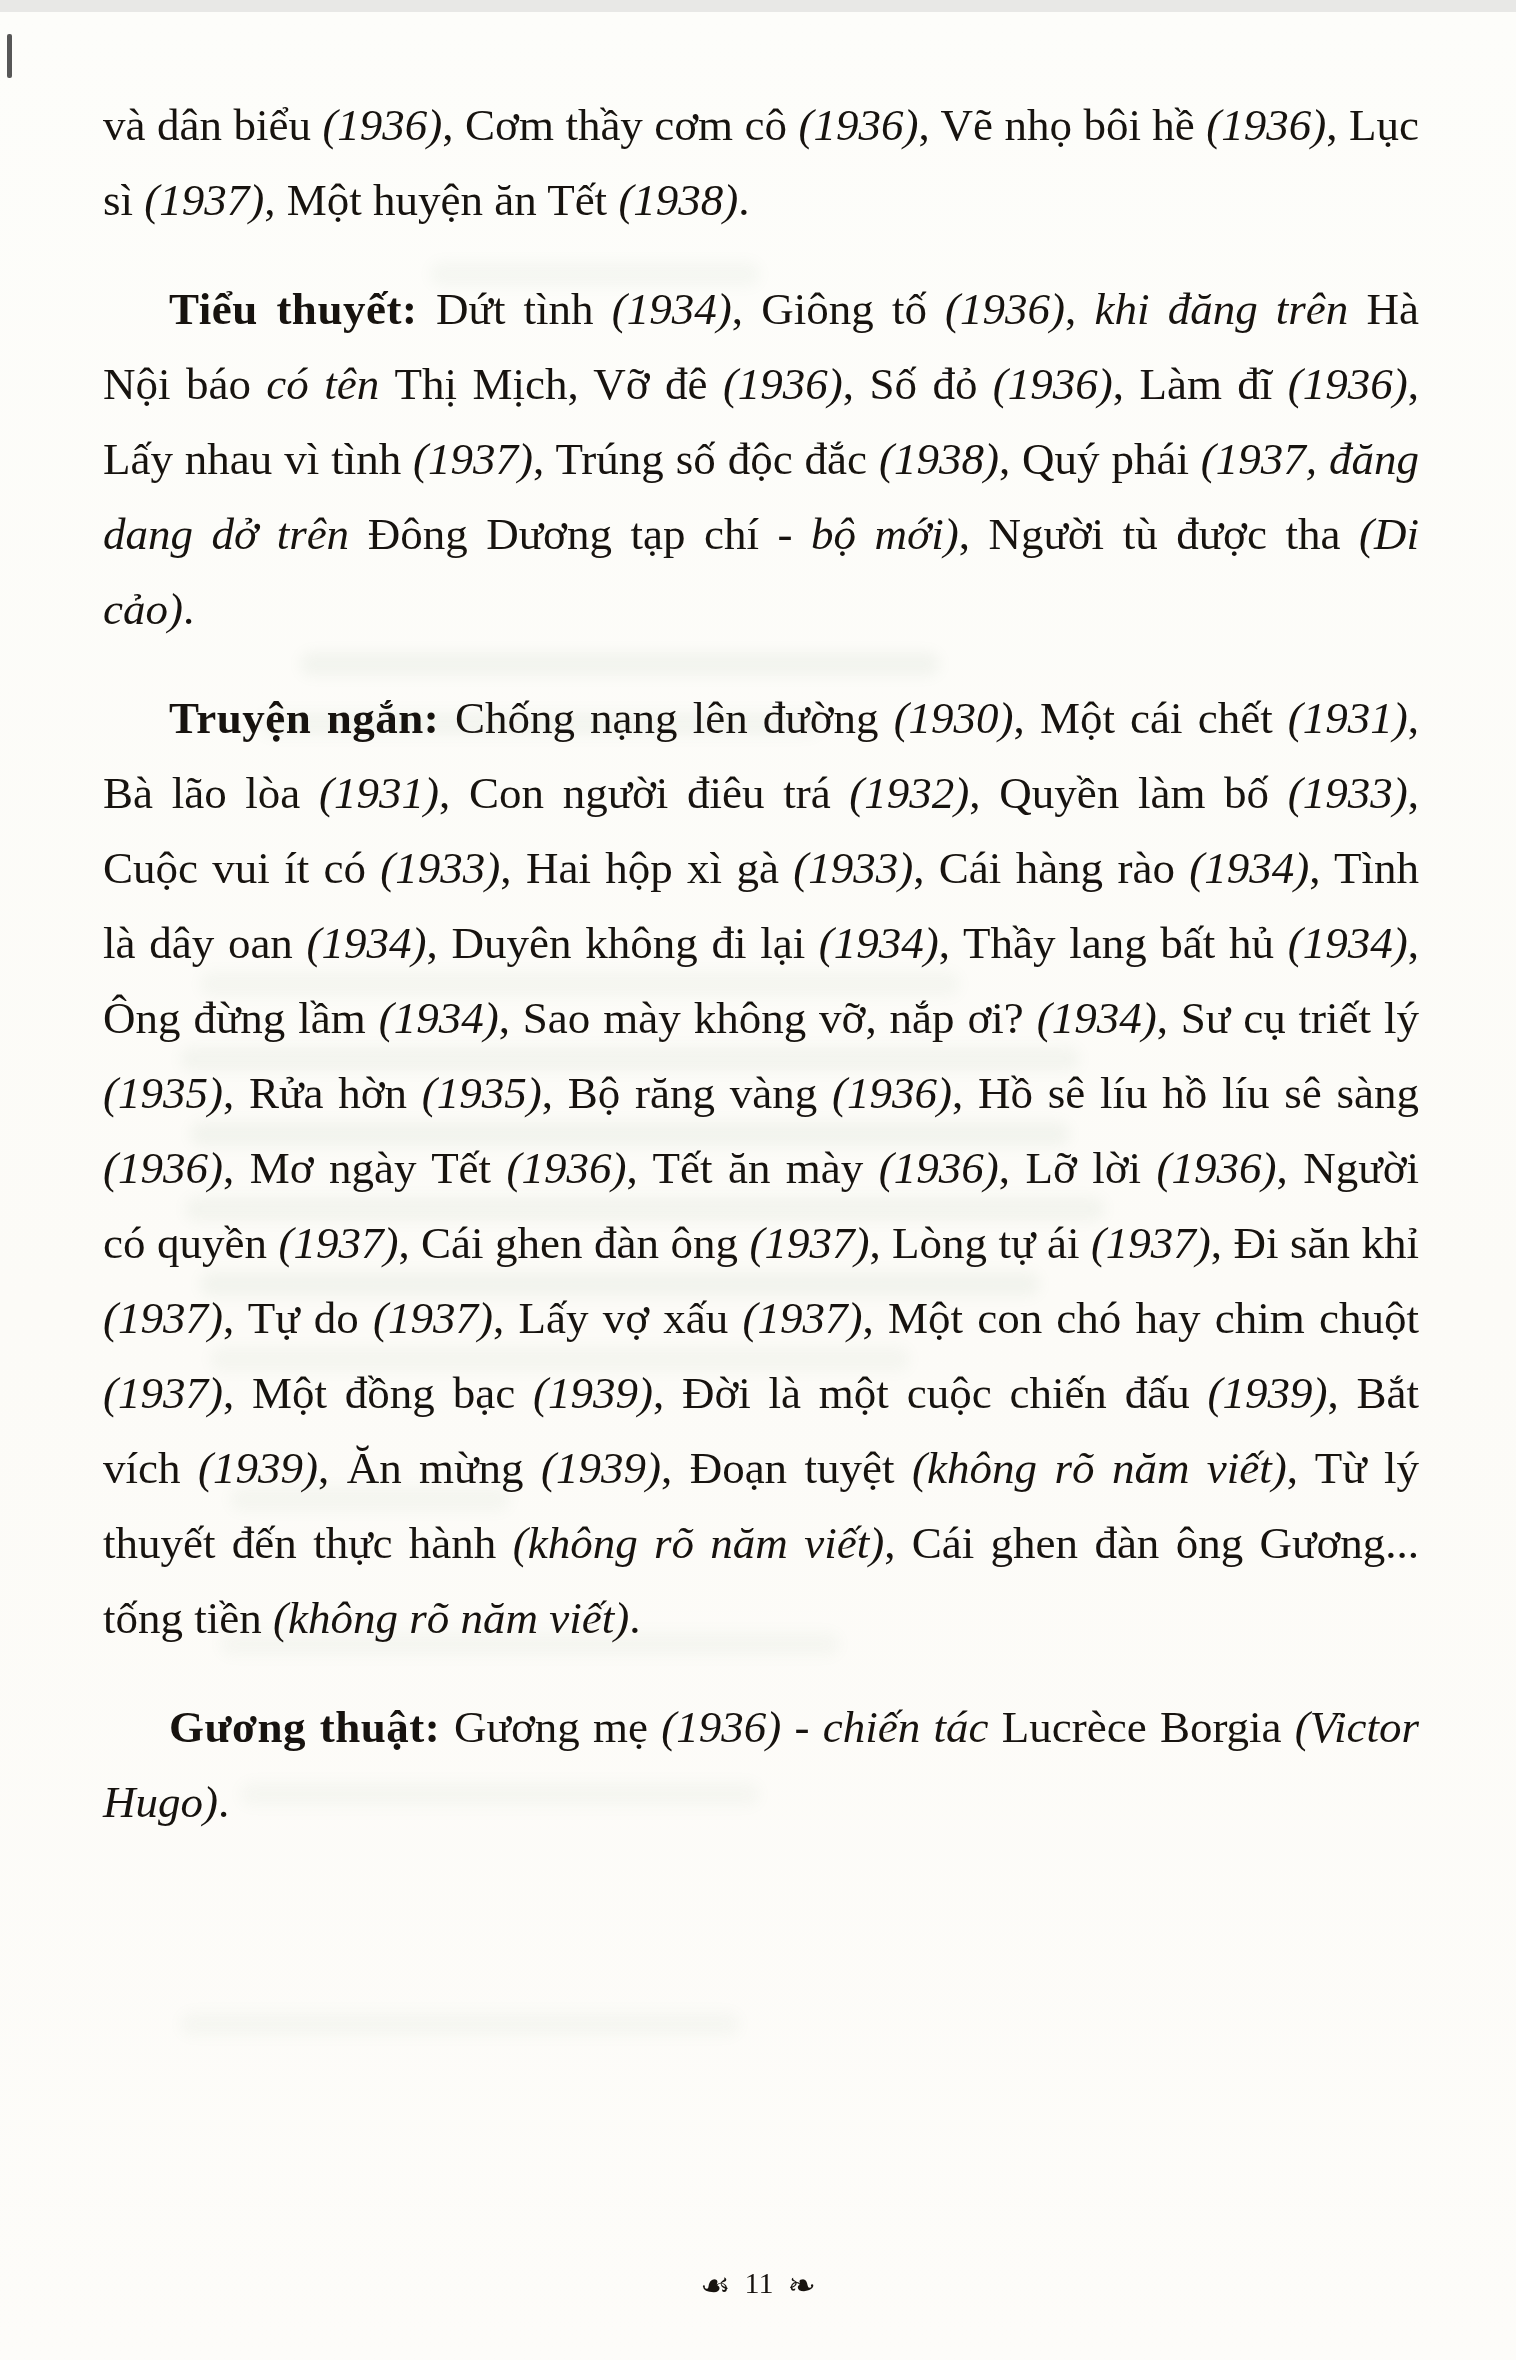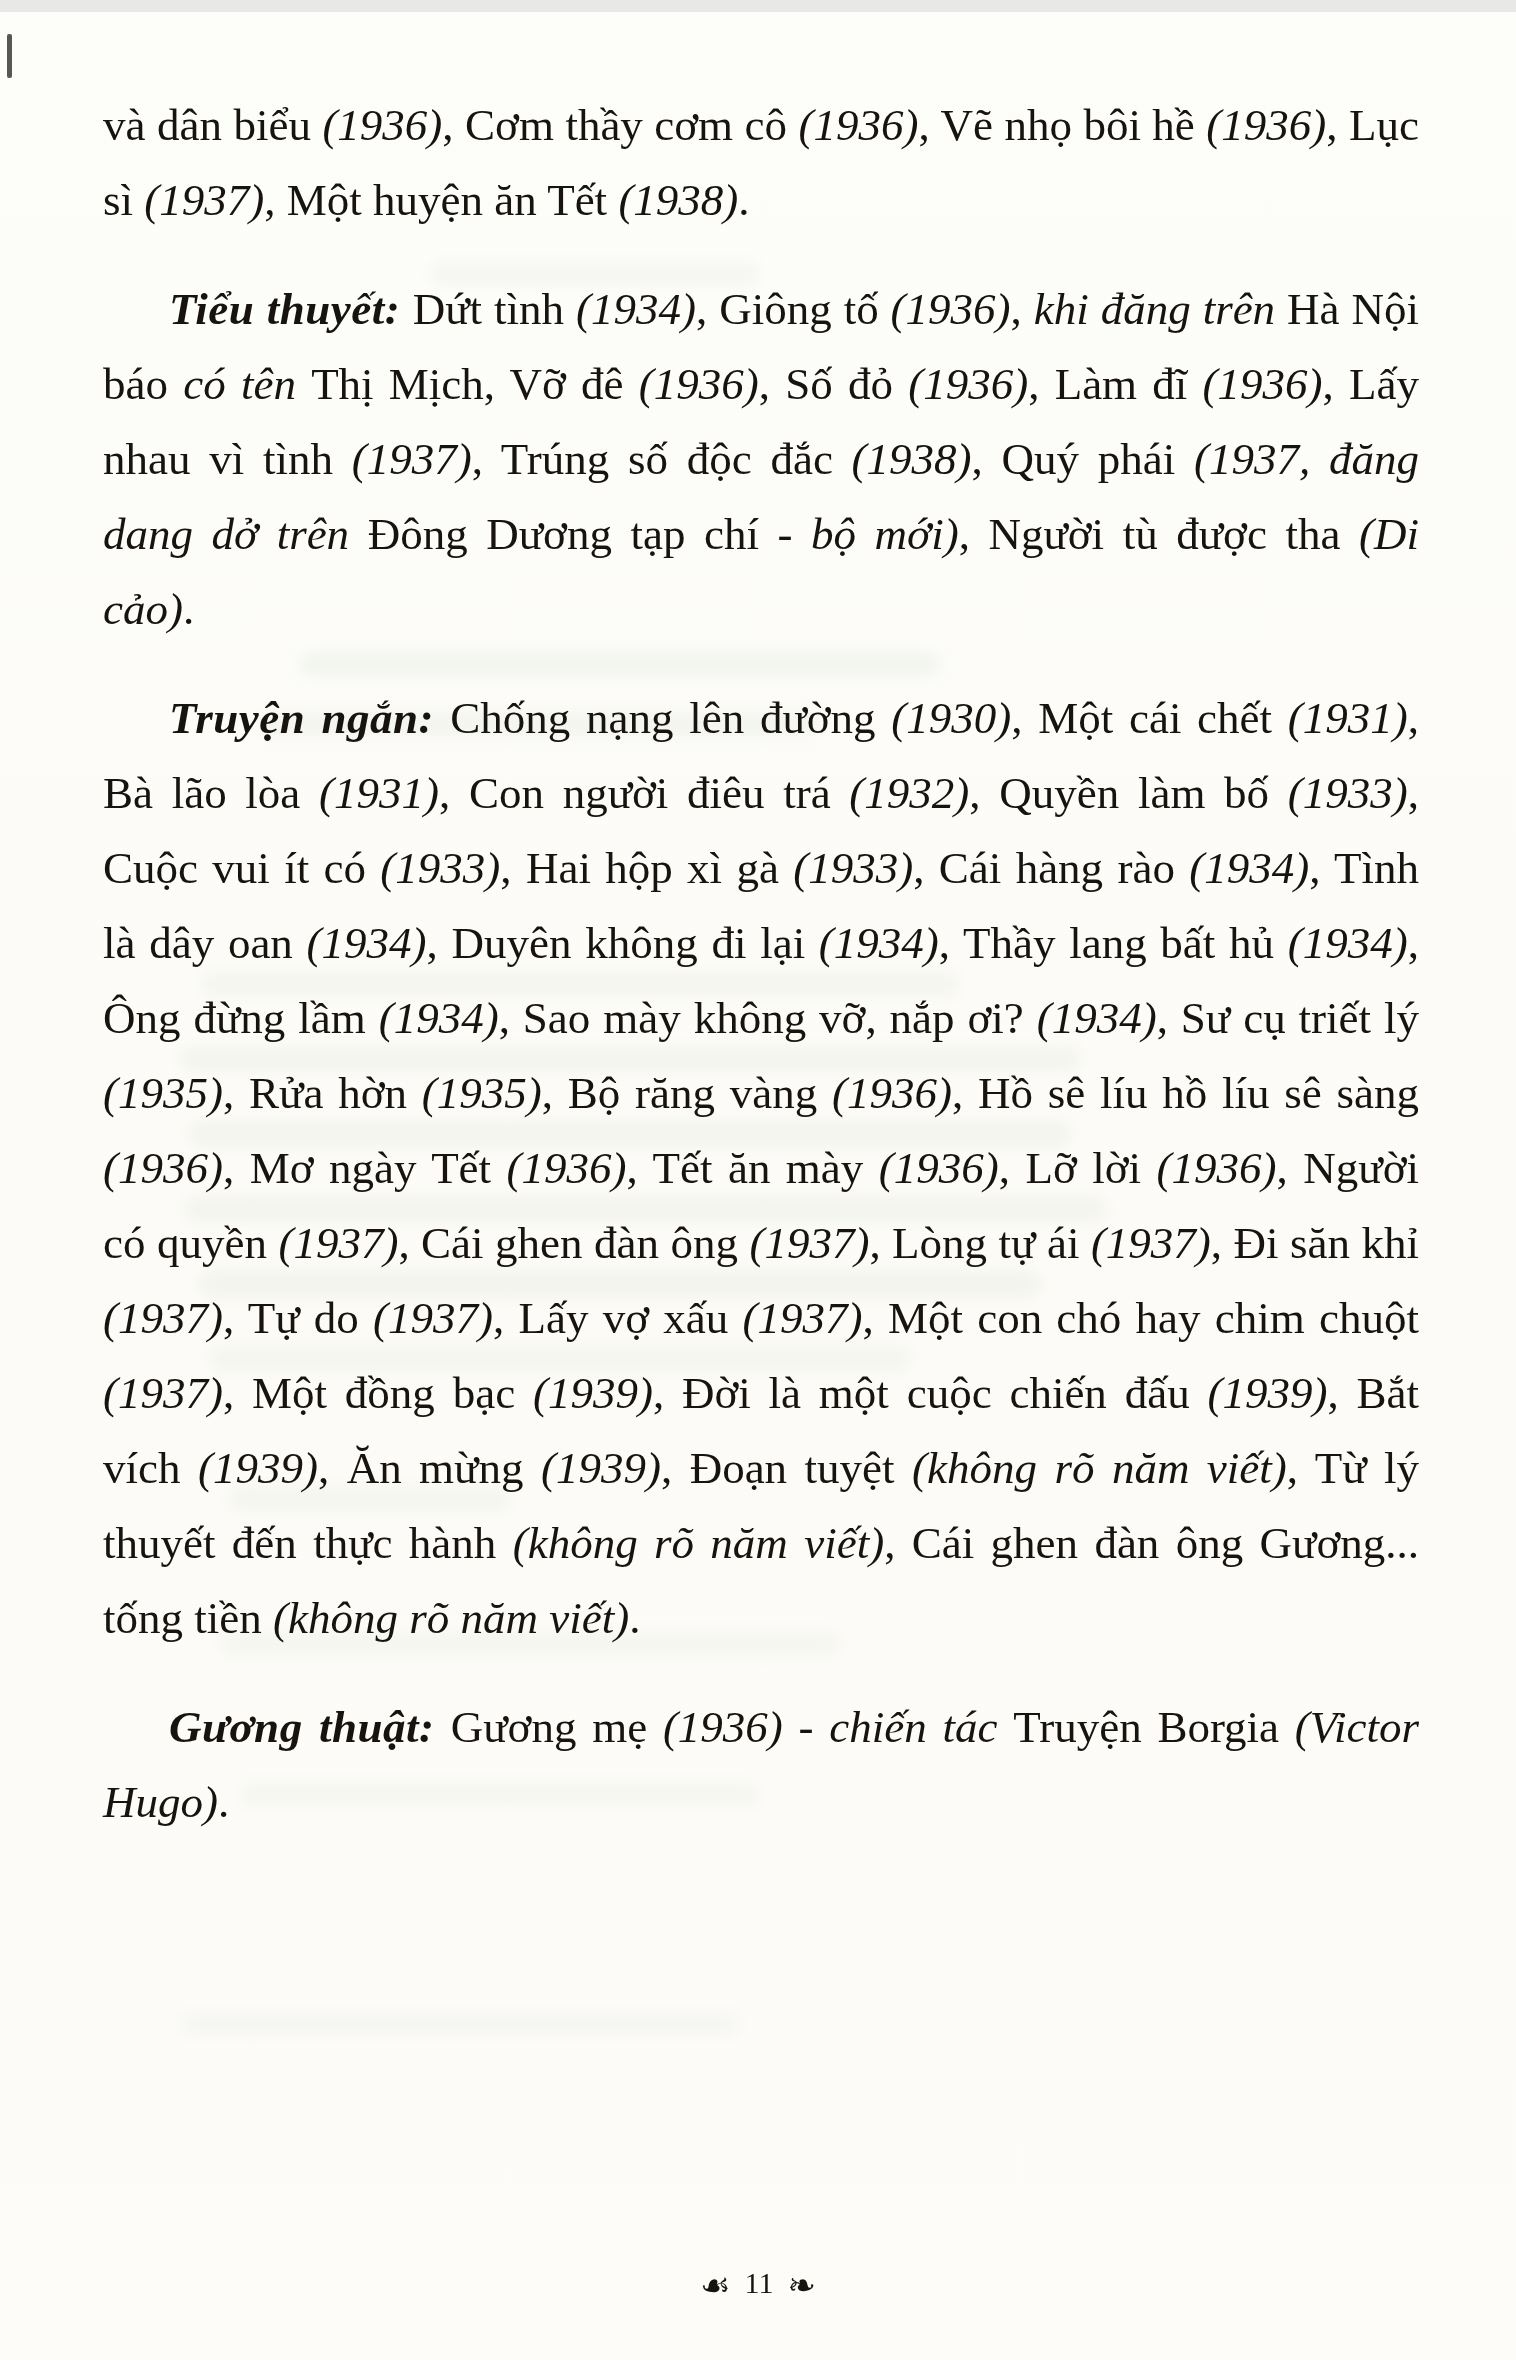--- a/index.html
+++ b/index.html
@@ -46,21 +46,21 @@
     text-align: justify;
   }
   p.para {
     margin: 0 0 34px 0;
   }
   p.para.indent {
     text-indent: 66px;
   }
   .seg-n { font-style: normal; }
   .seg-i { font-style: italic; }
-  .seg-bi { font-style: italic; font-weight: 700; letter-spacing: .5px; }
+  .seg-bi { font-weight: 700; letter-spacing: .5px; }
   .footer {
     position: absolute;
     left: 0;
     bottom: 72px;
     width: 100%;
     display: flex;
     align-items: center;
     justify-content: center;
     gap: 14px;
   }
@@ -95,21 +95,21 @@
   <div class="ghost" style="left:210px; top:1335px; width:700px; opacity:.06;"></div>
   <div class="ghost" style="left:230px; top:1475px; width:280px; opacity:.06;"></div>
   <div class="ghost" style="left:220px; top:1620px; width:620px; opacity:.05;"></div>
   <div class="ghost" style="left:240px; top:1770px; width:520px; opacity:.05;"></div>
   <div class="ghost" style="left:180px; top:2000px; width:560px; opacity:.05;"></div>
 
   <div class="text-block" id="text-block">
       <p class="para"><span class="seg-n">và dân biểu </span><span class="seg-i">(1936)</span><span class="seg-n">, Cơm thầy cơm cô </span><span class="seg-i">(1936)</span><span class="seg-n">, Vẽ nhọ bôi hề </span><span class="seg-i">(1936)</span><span class="seg-n">, Lục sì </span><span class="seg-i">(1937)</span><span class="seg-n">, Một huyện ăn Tết </span><span class="seg-i">(1938)</span><span class="seg-n">.</span></p>
       <p class="para indent"><span class="seg-bi">Tiểu thuyết: </span><span class="seg-n">Dứt tình </span><span class="seg-i">(1934)</span><span class="seg-n">, Giông tố </span><span class="seg-i">(1936)</span><span class="seg-n">, </span><span class="seg-i">khi đăng trên </span><span class="seg-n">Hà Nội báo </span><span class="seg-i">có tên </span><span class="seg-n">Thị Mịch, Vỡ đê </span><span class="seg-i">(1936)</span><span class="seg-n">, Số đỏ </span><span class="seg-i">(1936)</span><span class="seg-n">, Làm đĩ </span><span class="seg-i">(1936)</span><span class="seg-n">, Lấy nhau vì tình </span><span class="seg-i">(1937)</span><span class="seg-n">, Trúng số độc đắc </span><span class="seg-i">(1938)</span><span class="seg-n">, Quý phái </span><span class="seg-i">(1937, đăng dang dở trên </span><span class="seg-n">Đông Dương tạp chí</span><span class="seg-i"> - bộ mới)</span><span class="seg-n">, Người tù được tha </span><span class="seg-i">(Di cảo)</span><span class="seg-n">.</span></p>
       <p class="para indent"><span class="seg-bi">Truyện ngắn: </span><span class="seg-n">Chống nạng lên đường </span><span class="seg-i">(1930)</span><span class="seg-n">, Một cái chết </span><span class="seg-i">(1931)</span><span class="seg-n">, Bà lão lòa </span><span class="seg-i">(1931)</span><span class="seg-n">, Con người điêu trá </span><span class="seg-i">(1932)</span><span class="seg-n">, Quyền làm bố </span><span class="seg-i">(1933)</span><span class="seg-n">, Cuộc vui ít có </span><span class="seg-i">(1933)</span><span class="seg-n">, Hai hộp xì gà </span><span class="seg-i">(1933)</span><span class="seg-n">, Cái hàng rào </span><span class="seg-i">(1934)</span><span class="seg-n">, Tình là dây oan </span><span class="seg-i">(1934)</span><span class="seg-n">, Duyên không đi lại </span><span class="seg-i">(1934)</span><span class="seg-n">, Thầy lang bất hủ </span><span class="seg-i">(1934)</span><span class="seg-n">, Ông đừng lầm </span><span class="seg-i">(1934)</span><span class="seg-n">, Sao mày không vỡ, nắp ơi? </span><span class="seg-i">(1934)</span><span class="seg-n">, Sư cụ triết lý </span><span class="seg-i">(1935)</span><span class="seg-n">, Rửa hờn </span><span class="seg-i">(1935)</span><span class="seg-n">, Bộ răng vàng </span><span class="seg-i">(1936)</span><span class="seg-n">, Hồ sê líu hồ líu sê sàng </span><span class="seg-i">(1936)</span><span class="seg-n">, Mơ ngày Tết </span><span class="seg-i">(1936)</span><span class="seg-n">, Tết ăn mày </span><span class="seg-i">(1936)</span><span class="seg-n">, Lỡ lời </span><span class="seg-i">(1936)</span><span class="seg-n">, Người có quyền </span><span class="seg-i">(1937)</span><span class="seg-n">, Cái ghen đàn ông </span><span class="seg-i">(1937)</span><span class="seg-n">, Lòng tự ái </span><span class="seg-i">(1937)</span><span class="seg-n">, Đi săn khỉ </span><span class="seg-i">(1937)</span><span class="seg-n">, Tự do </span><span class="seg-i">(1937)</span><span class="seg-n">, Lấy vợ xấu </span><span class="seg-i">(1937)</span><span class="seg-n">, Một con chó hay chim chuột </span><span class="seg-i">(1937)</span><span class="seg-n">, Một đồng bạc </span><span class="seg-i">(1939)</span><span class="seg-n">, Đời là một cuộc chiến đấu </span><span class="seg-i">(1939)</span><span class="seg-n">, Bắt vích </span><span class="seg-i">(1939)</span><span class="seg-n">, Ăn mừng </span><span class="seg-i">(1939)</span><span class="seg-n">, Đoạn tuyệt </span><span class="seg-i">(không rõ năm viết)</span><span class="seg-n">, Từ lý thuyết đến thực hành </span><span class="seg-i">(không rõ năm viết)</span><span class="seg-n">, Cái ghen đàn ông Gương... tống tiền </span><span class="seg-i">(không rõ năm viết)</span><span class="seg-n">.</span></p>
-      <p class="para indent"><span class="seg-bi">Gương thuật: </span><span class="seg-n">Gương mẹ </span><span class="seg-i">(1936)</span><span class="seg-n"> - </span><span class="seg-i">chiến tác </span><span class="seg-n">Truyện Borgia </span><span class="seg-i">(Victor Hugo)</span><span class="seg-n">.</span></p>
+      <p class="para indent"><span class="seg-bi">Gương thuật: </span><span class="seg-n">Gương mẹ </span><span class="seg-i">(1936)</span><span class="seg-n"> - </span><span class="seg-i">chiến tác </span><span class="seg-n">Lucrèce Borgia </span><span class="seg-i">(Victor Hugo)</span><span class="seg-n">.</span></p>
     </div>
 
   <div class="footer">
     <span class="orn">☙</span>
     <span class="pagenum">11</span>
     <span class="orn">❧</span>
   </div>
 
 </div>
 

